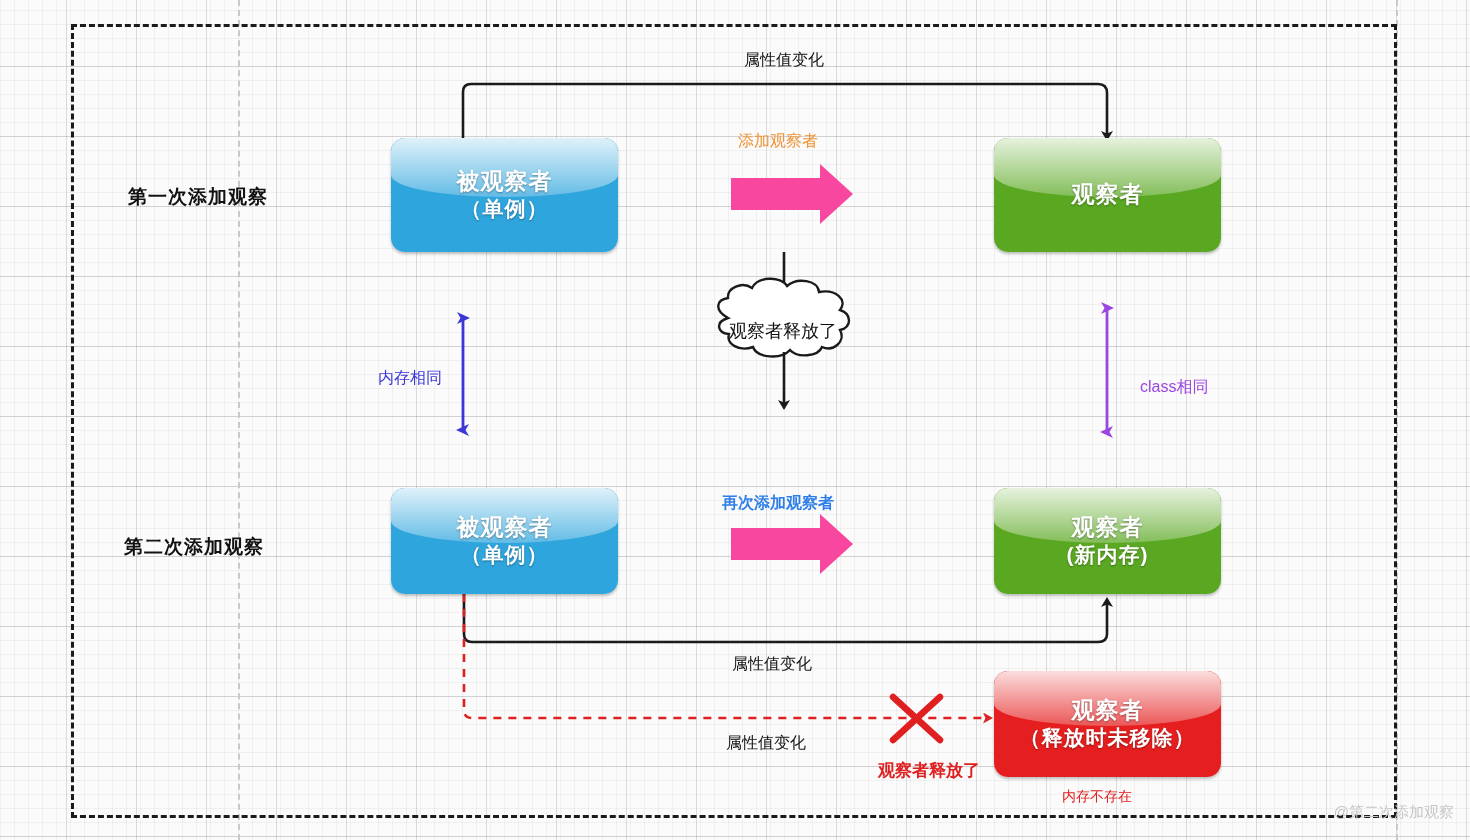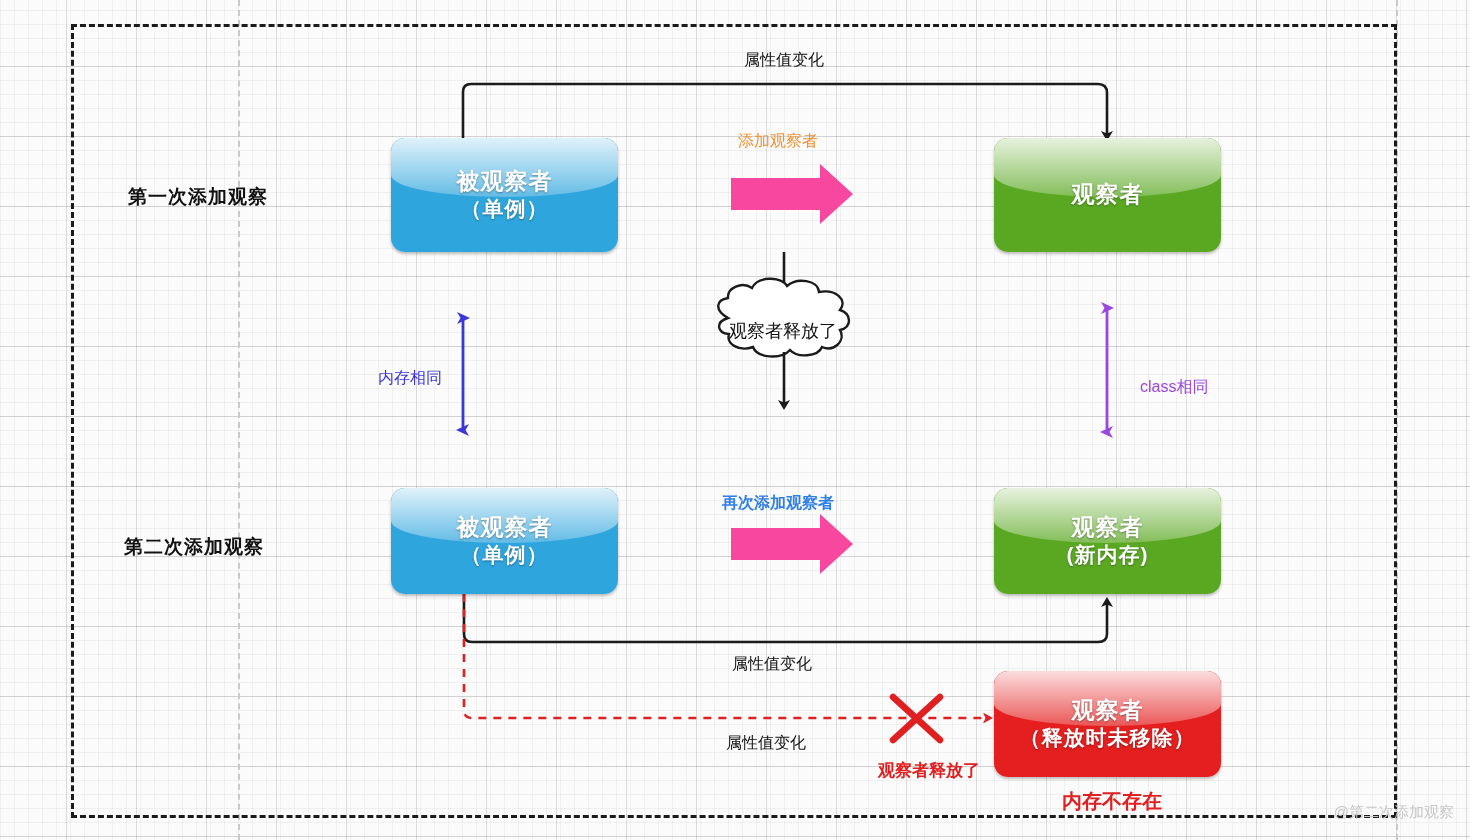--- a/index.html
+++ b/index.html
@@ -183,17 +183,17 @@
   <div class="cap cap-purple" style="left:1140px;top:353px;margin-top:24px;">class相同</div>
 
   <div class="cap cap-blue" style="left:722px;top:481px;margin-top:12px;">再次添加观察者</div>
 
   <div class="cap cap-black" style="left:732px;top:654px;">属性值变化</div>
 
   <div class="cap cap-black" style="left:726px;top:733px;">属性值变化</div>
 
   <div class="cap cap-red" style="left:878px;top:759px;font-size:17px;">观察者释放了</div>
 
-  <div class="cap cap-red" style="left:1062px;top:788px;font-size:20px;font-weight:bold;">内存不存在</div>
+  <div class="cap cap-red" style="left:1062px;top:788px;font-size:14px;font-weight:normal;">内存不存在</div>
 
   <div class="watermark">@第二次添加观察</div>
 
 </div>
 
 </body></html>

